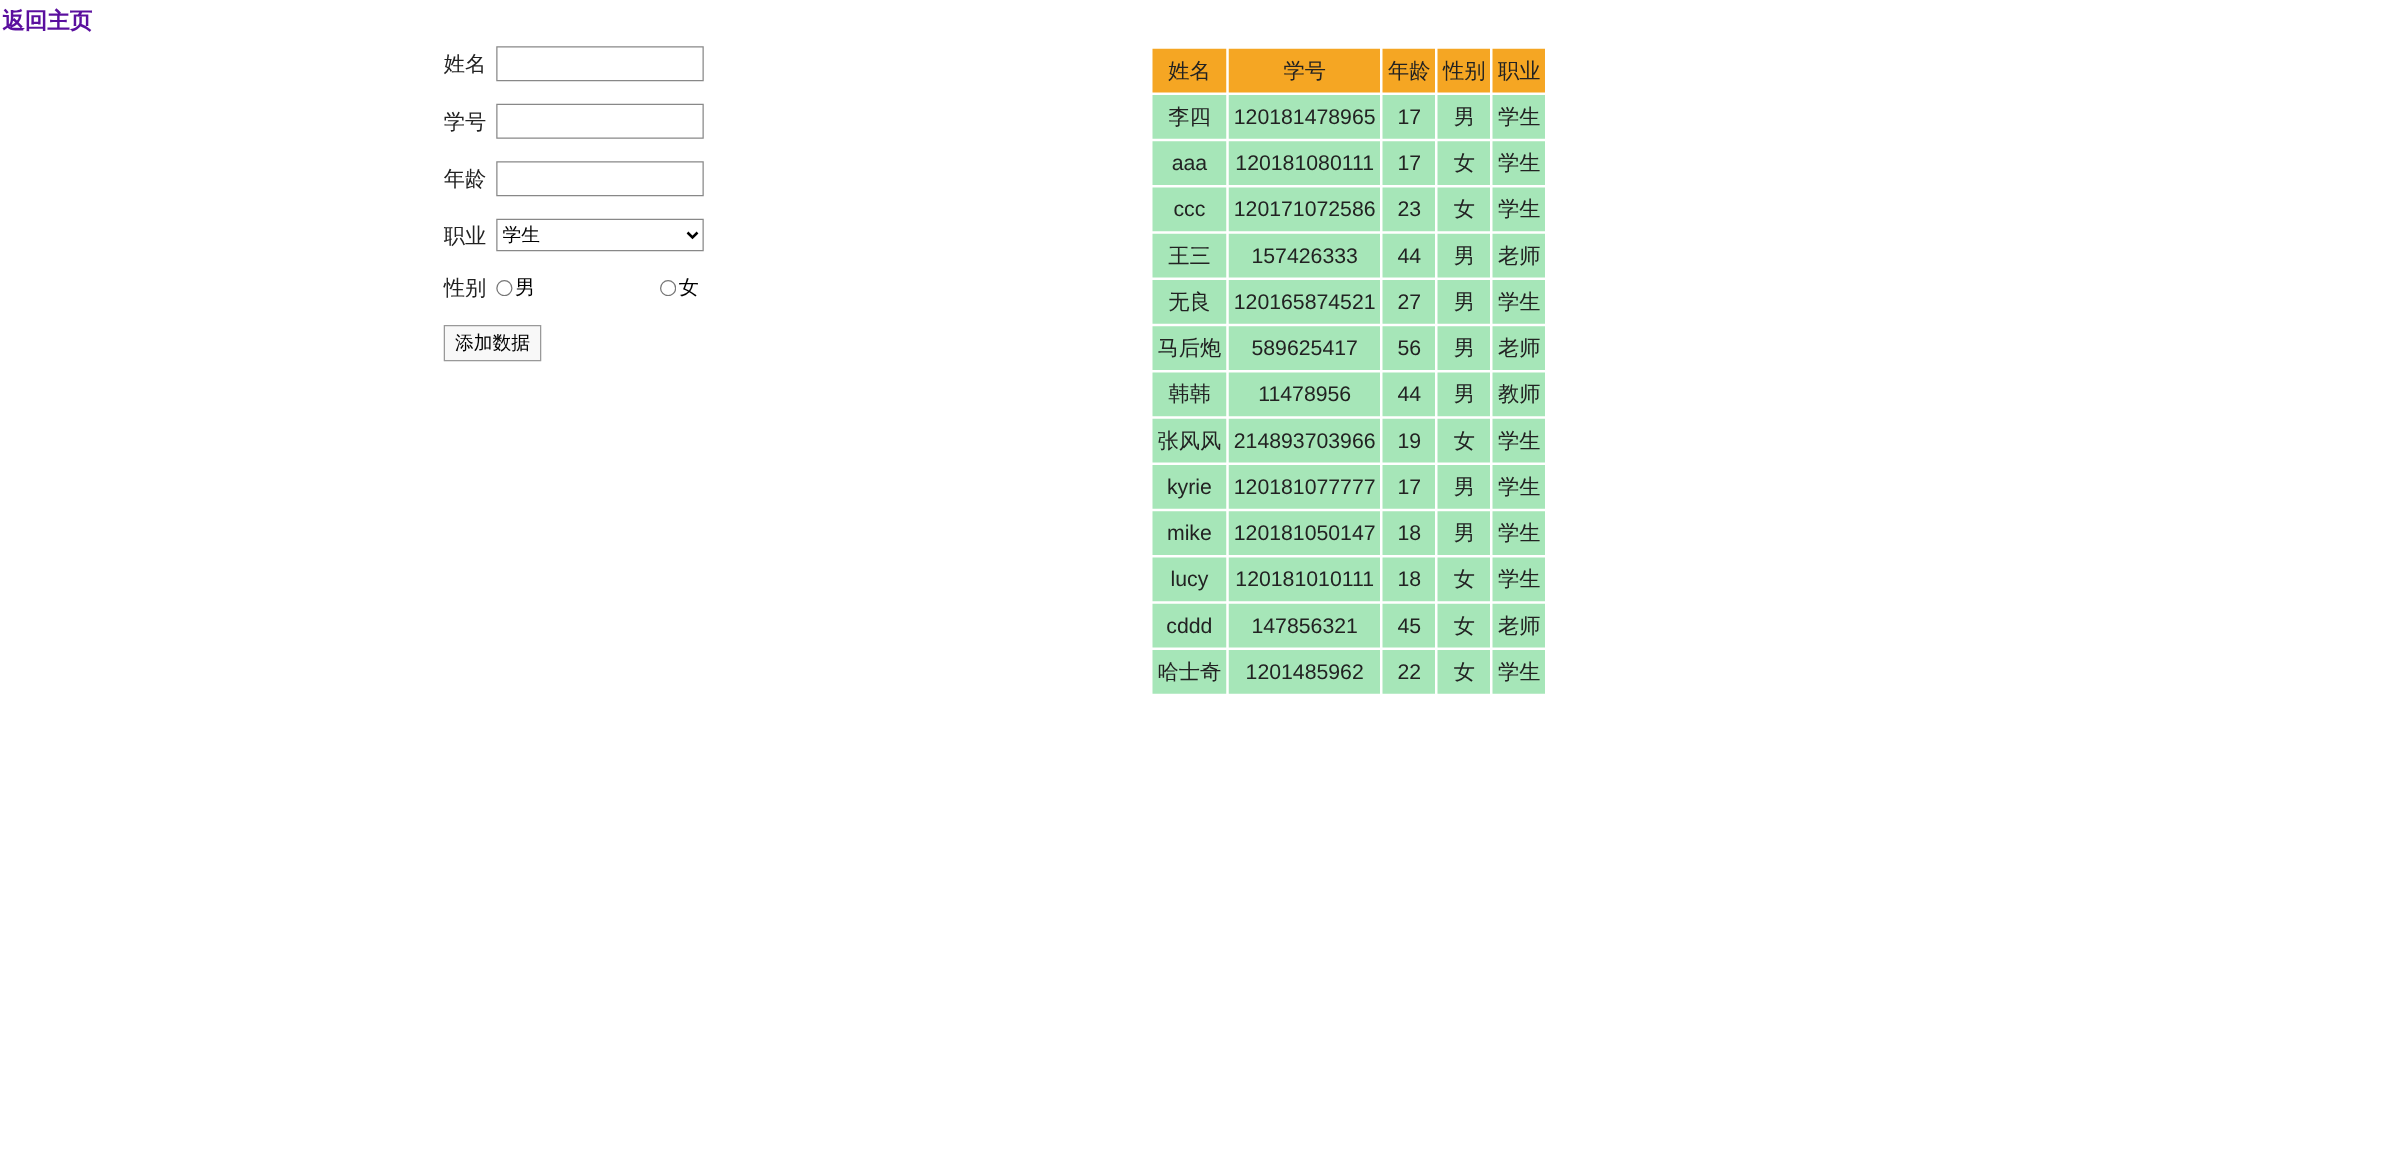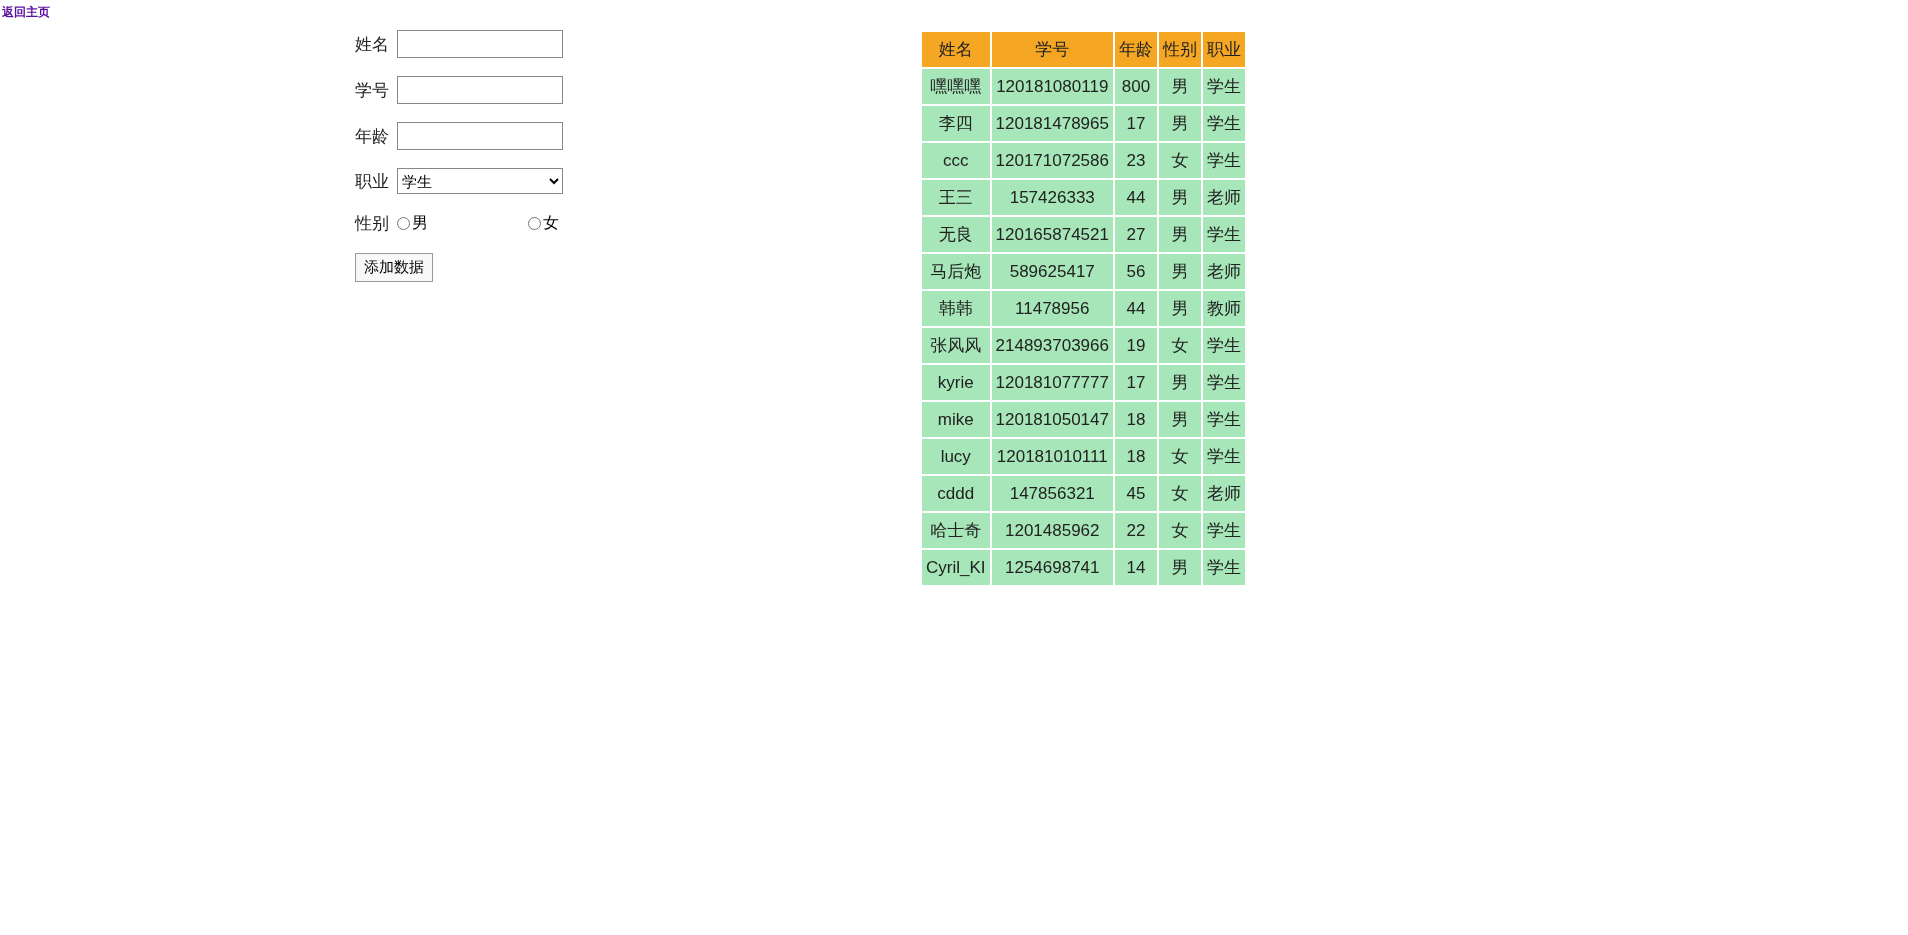--- a/index.html
+++ b/index.html
@@ -10,21 +10,21 @@
       padding: 0;
       font-family: "Microsoft YaHei", Arial, sans-serif;
       font-size: 16px;
       background: #fff;
       overflow-x: scroll;
       min-width: 1920px;
     }
     .back-link {
       color: #5a0f9e;
       font-weight: bold;
-      font-size: 12px;
+      font-size: 18px;
       text-decoration: none;
       display: inline-block;
       padding: 4px 2px;
     }
     .container {
       display: flex;
       align-items: flex-start;
     }
     .form-panel {
       margin-left: 355px;
@@ -169,34 +169,34 @@
         <tr id="table-header-row">
             <th>姓名</th>
             <th>学号</th>
             <th>年龄</th>
             <th>性别</th>
             <th>职业</th>
           </tr>
       </thead>
       <tbody id="table-body">
           <tr>
-            <td>嘿嘿嘿</td>
-            <td>120181080119</td>
-            <td>800</td>
-            <td>男</td>
-            <td>学生</td>
-          </tr>
-          <tr>
             <td>李四</td>
             <td>120181478965</td>
             <td>17</td>
             <td>男</td>
             <td>学生</td>
           </tr>
           <tr>
+            <td>aaa</td>
+            <td>120181080111</td>
+            <td>17</td>
+            <td>女</td>
+            <td>学生</td>
+          </tr>
+          <tr>
             <td>ccc</td>
             <td>120171072586</td>
             <td>23</td>
             <td>女</td>
             <td>学生</td>
           </tr>
           <tr>
             <td>王三</td>
             <td>157426333</td>
             <td>44</td>
@@ -257,27 +257,20 @@
             <td>147856321</td>
             <td>45</td>
             <td>女</td>
             <td>老师</td>
           </tr>
           <tr>
             <td>哈士奇</td>
             <td>1201485962</td>
             <td>22</td>
             <td>女</td>
-            <td>学生</td>
-          </tr>
-          <tr>
-            <td>Cyril_KI</td>
-            <td>1254698741</td>
-            <td>14</td>
-            <td>男</td>
             <td>学生</td>
           </tr>
         </tbody>
     </table>
   </div>
 </div>
 
 
 
 

